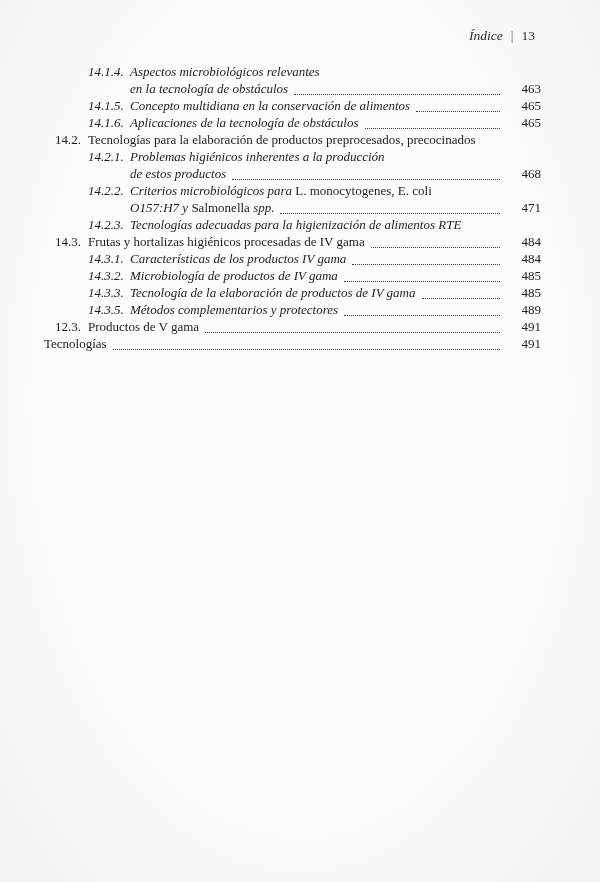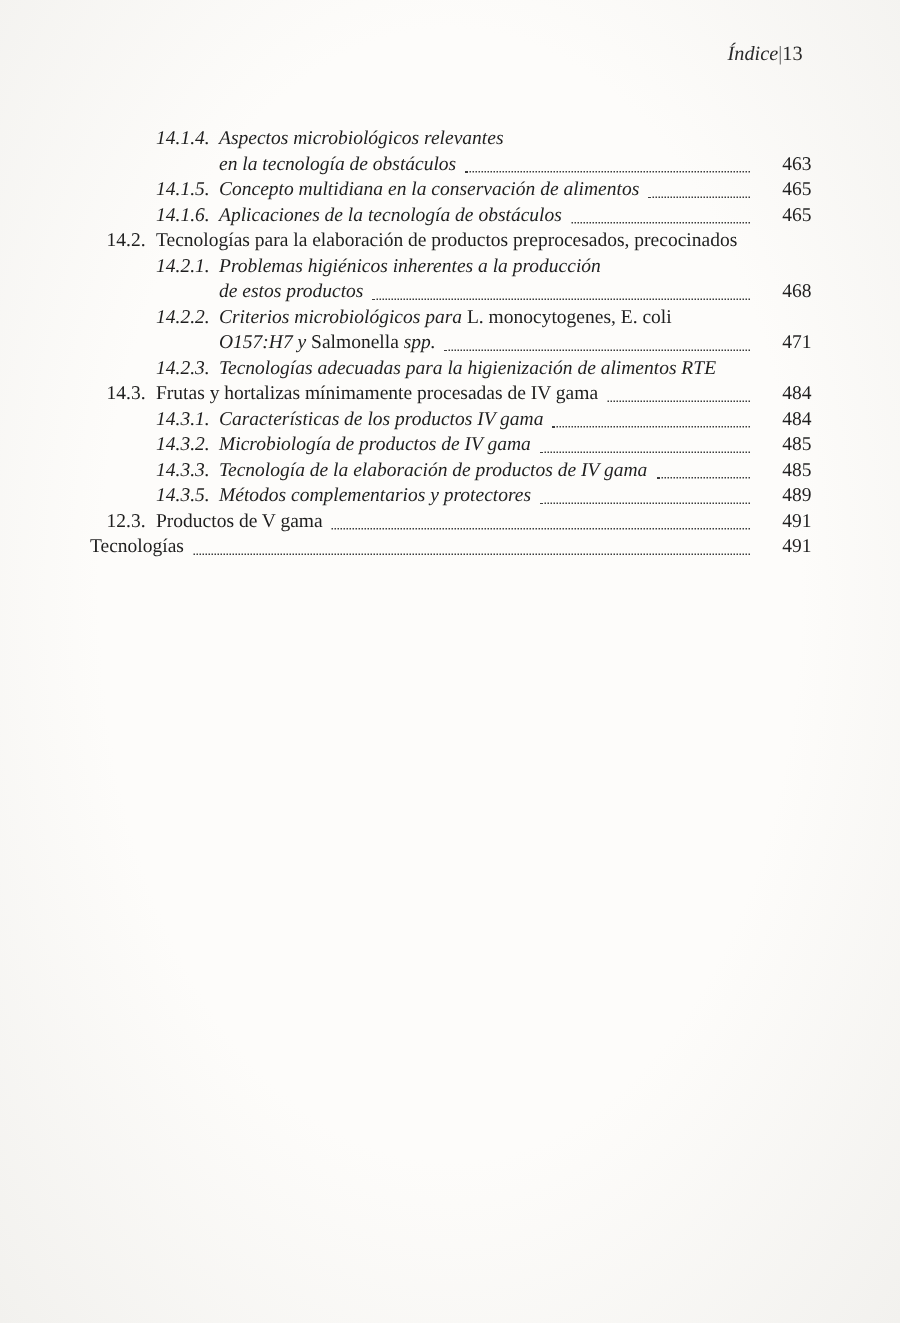--- a/index.html
+++ b/index.html
@@ -10,32 +10,31 @@
     color: #1e1e1e;
     background: radial-gradient(ellipse at 50% 45%, #fdfcfa 55%, #f2f1ee 100%);
     overflow: hidden;
   }
   .header {
     position: absolute;
     top: 28px;
     right: 65px;
     display: flex;
     align-items: baseline;
-    gap: 0;
+    gap: 8px;
     font-size: 13.5px;
     color: #2a2a2a;
   }
   .header .idx-title { font-style: italic; }
   .header .sep { color: #666; font-weight: 300; }
   .toc {
     position: absolute;
     top: 64px;
-    left: 60px;
+    left: 44px;
     right: 59px;
-    margin-top: 20px;
   }
   .row {
     display: flex;
     align-items: baseline;
     height: 17px;
     font-size: 13px;
     white-space: nowrap;
   }
   .num { flex: none; }
   .lvl2 .num { width: 44px; padding-left: 11px; }
@@ -125,21 +124,21 @@
 
   <div class="row lvl3 it nodots">
     <span class="num">14.2.3.</span>
     <span class="text"><span class="s1">Tecnologías adecuadas para la higienización de alimentos RTE</span><span class="s2"></span><span class="s3"></span></span>
 
   </div>
 
 
   <div class="row lvl2 rm">
     <span class="num">14.3.</span>
-    <span class="text"><span class="s1">Frutas y hortalizas mínimamente procesadas de IV gama</span><span class="s2"></span><span class="s3"></span></span>
+    <span class="text"><span class="s1">Frutas y hortalizas higiénicos procesadas de IV gama</span><span class="s2"></span><span class="s3"></span></span>
     <span class="dots"></span>
     <span class="pg">484</span>
   </div>
 
   <div class="row lvl3 it">
     <span class="num">14.3.1.</span>
     <span class="text"><span class="s1">Características de los productos IV gama</span><span class="s2"></span><span class="s3"></span></span>
     <span class="dots"></span>
     <span class="pg">484</span>
   </div>

